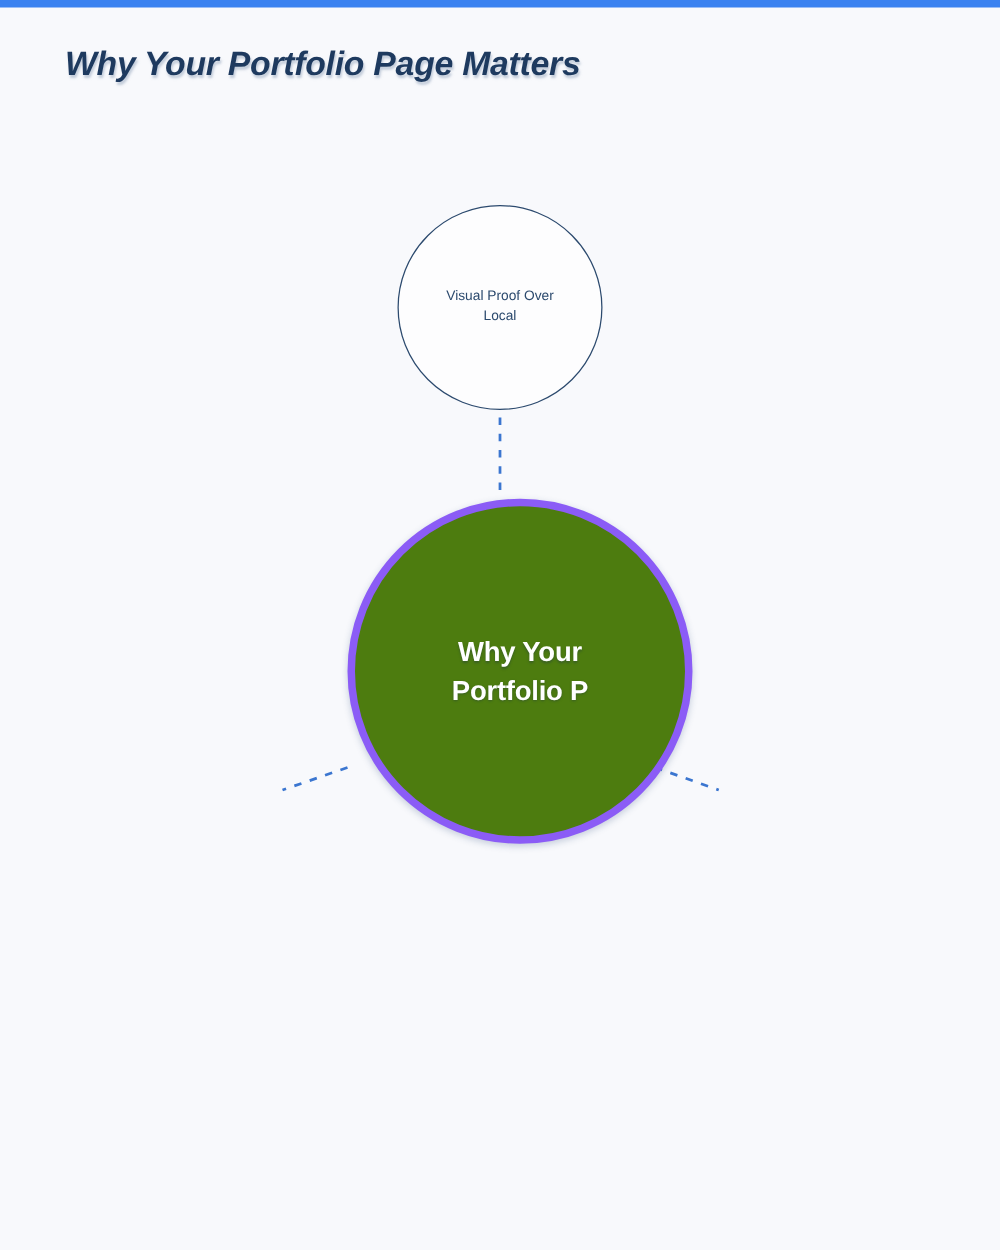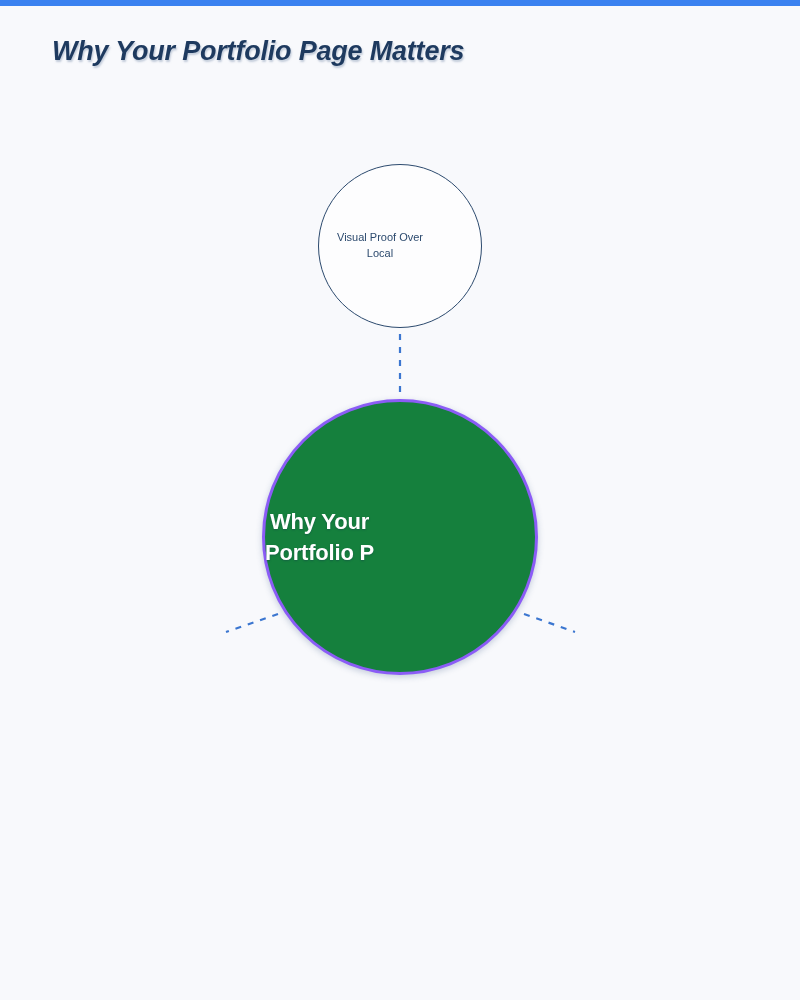--- a/index.html
+++ b/index.html
@@ -43,30 +43,31 @@
     position: absolute;
     left: 0; top: 0;
     width: 800px;
     height: 1000px;
   }
   .node {
     position: absolute;
     border-radius: 50%;
     display: flex;
     align-items: center;
+    justify-content: center;
     box-sizing: border-box;
     text-align: center;
   }
   .node-center {
-    left: 262px;
+    left: 278px;
     top: 399px;
     width: 276px;
     height: 276px;
-    background: #15803d;
-    border: 3px solid #8b5cf6;
+    background: #4d7c0f;
+    border: 6px solid #8b5cf6;
     box-shadow: 0 2px 6px rgba(40,70,120,0.25);
   }
   .node-center .node-label {
     color: #ffffff;
     font-size: 22px;
     font-weight: bold;
     line-height: 1.42;
     letter-spacing: -0.2px;
     text-shadow: 0 1px 2px rgba(20,40,80,0.35);
   }

